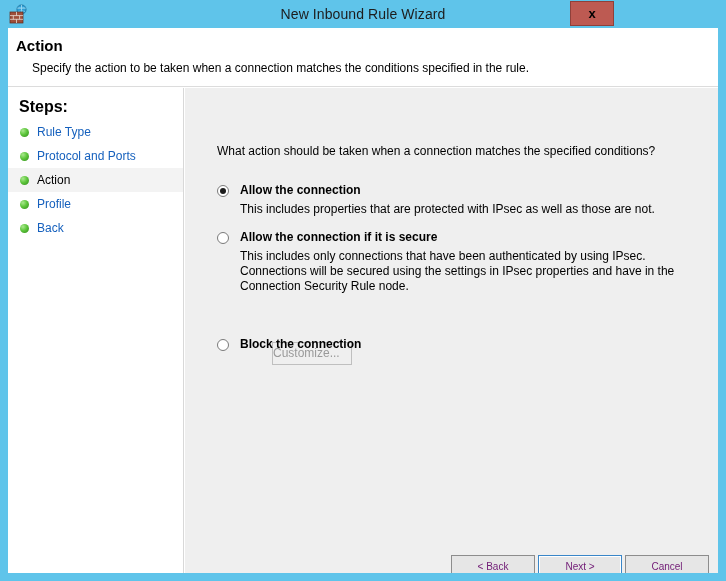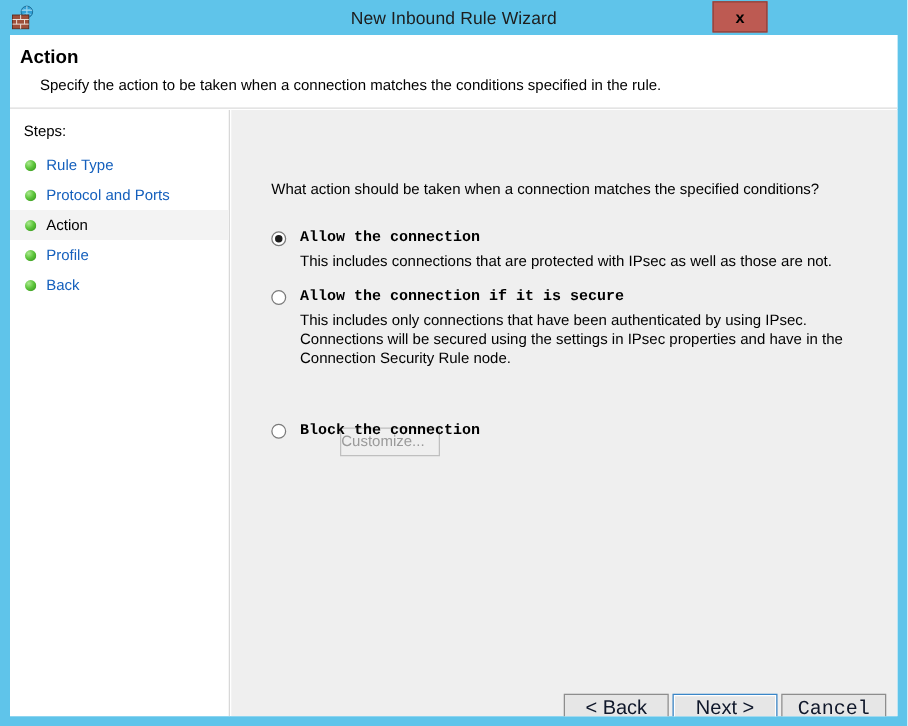--- a/index.html
+++ b/index.html
@@ -109,22 +109,22 @@
     width: 176px;
     height: 485px;
     background: #ffffff;
     border-right: 1px solid #d8d8d8;
     box-sizing: border-box;
   }
   #steps-label {
     position: absolute;
     left: 11px;
     top: 10px;
-    font-size: 12px;
-    font-weight: normal;
+    font-size: 16px;
+    font-weight: bold;
     color: #000000;
     text-align: right;
   }
   #steps-list {
     position: absolute;
     left: 0;
     top: 32px;
     width: 175px;
   }
   .step-row {
@@ -208,21 +208,20 @@
     background: #1c1c1c;
   }
   .option-title {
     position: absolute;
     left: 23px;
     top: 0;
     font-size: 12px;
     font-weight: bold;
     color: #000000;
     white-space: nowrap;
-    font-family: Liberation Mono, monospace;
   }
   .option-desc {
     position: absolute;
     left: 23px;
     top: 19px;
     width: 456px;
     font-size: 12px;
     color: #000000;
     line-height: 15px;
   }
@@ -253,31 +252,31 @@
     height: 55px;
   }
   .nav-button {
     position: absolute;
     top: 37px;
     width: 84px;
     height: 24px;
     background: #e6e6e6;
     border: 1px solid #8d8d8d;
     box-sizing: border-box;
-    font-size: 16px;
+    font-size: 10px;
     font-family: "Liberation Sans", sans-serif;
-    color: #0f172a;
+    color: #701a75;
     text-align: center;
     line-height: 22px;
     cursor: pointer;
     padding: 0;
   }
   #btn-back   { left: 266px; }
   #btn-next   { left: 353px; border: 1px solid #3a86c8; box-shadow: inset 0 0 0 1px #ffffff; }
-  #btn-cancel { left: 440px; font-family: Liberation Mono, monospace; }
+  #btn-cancel { left: 440px; }
 </style>
 </head>
 <body>
 
 <div id="window">
 
   <div id="titlebar">
     <span id="title-icon">
       <svg width="20" height="20" viewBox="0 0 20 20">
         <circle cx="13.5" cy="5.5" r="4.6" fill="#2f9fd6" stroke="#1d6f98" stroke-width="0.8"></circle>
@@ -334,21 +333,21 @@
       </div>
     </div>
 
     <div id="main">
 
       <div id="question">What action should be taken when a connection matches the specified conditions?</div>
 
       <div class="option-block" id="option-0">
         <span class="radio-mark checked"></span>
         <span class="option-title">Allow the connection</span>
-        <span class="option-desc">This includes connections that are protected with IPsec as well as those are not.</span>
+        <span class="option-desc">This includes properties that are protected with IPsec as well as those are not.</span>
       </div>
 
       <div class="option-block" id="option-1">
         <span class="radio-mark"></span>
         <span class="option-title">Allow the connection if it is secure</span>
         <span class="option-desc">This includes only connections that have been authenticated by using IPsec.  Connections will be secured using the settings in IPsec properties and have in the Connection Security Rule node.</span>
         <button id="customize-button" disabled="">Customize...</button>
       </div>
 
       <div class="option-block" id="option-2">

